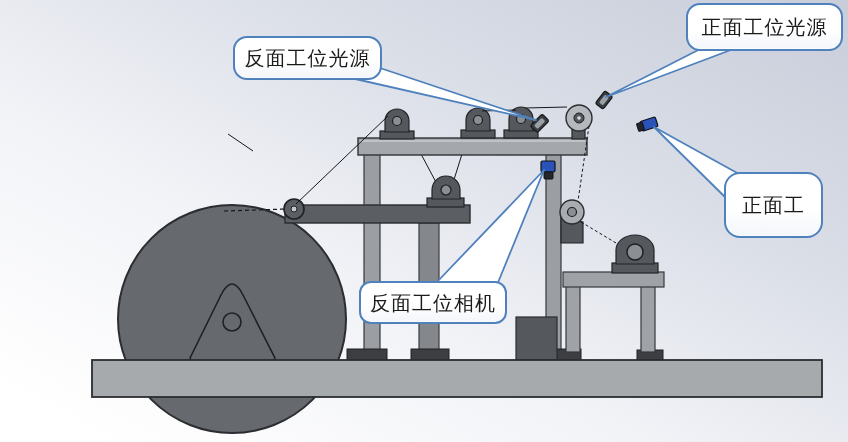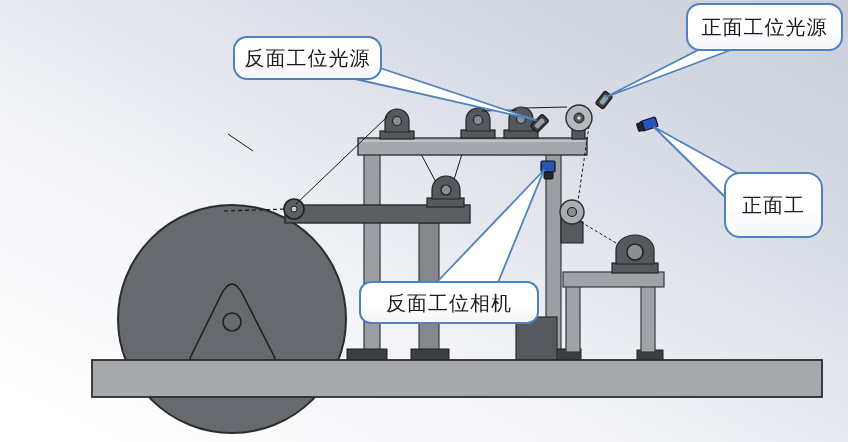--- a/index.html
+++ b/index.html
@@ -165,17 +165,17 @@
   </div>
 
   <div class="callout" style="left:686px;top:3px;width:157px;height:48px;">
     <span>正面工位光源</span>
   </div>
 
   <div class="callout" style="left:724px;top:172px;width:99px;height:66px;border-radius:16px;line-height:29px;">
     <span>正面工</span>
   </div>
 
-  <div class="callout" style="left:359px;top:281px;width:180px;height:43px;border-radius:12px;">
+  <div class="callout" style="left:359px;top:281px;width:148px;height:43px;border-radius:12px;">
     <span>反面工位相机</span>
   </div>
 
 </div>
 
 </body></html>

